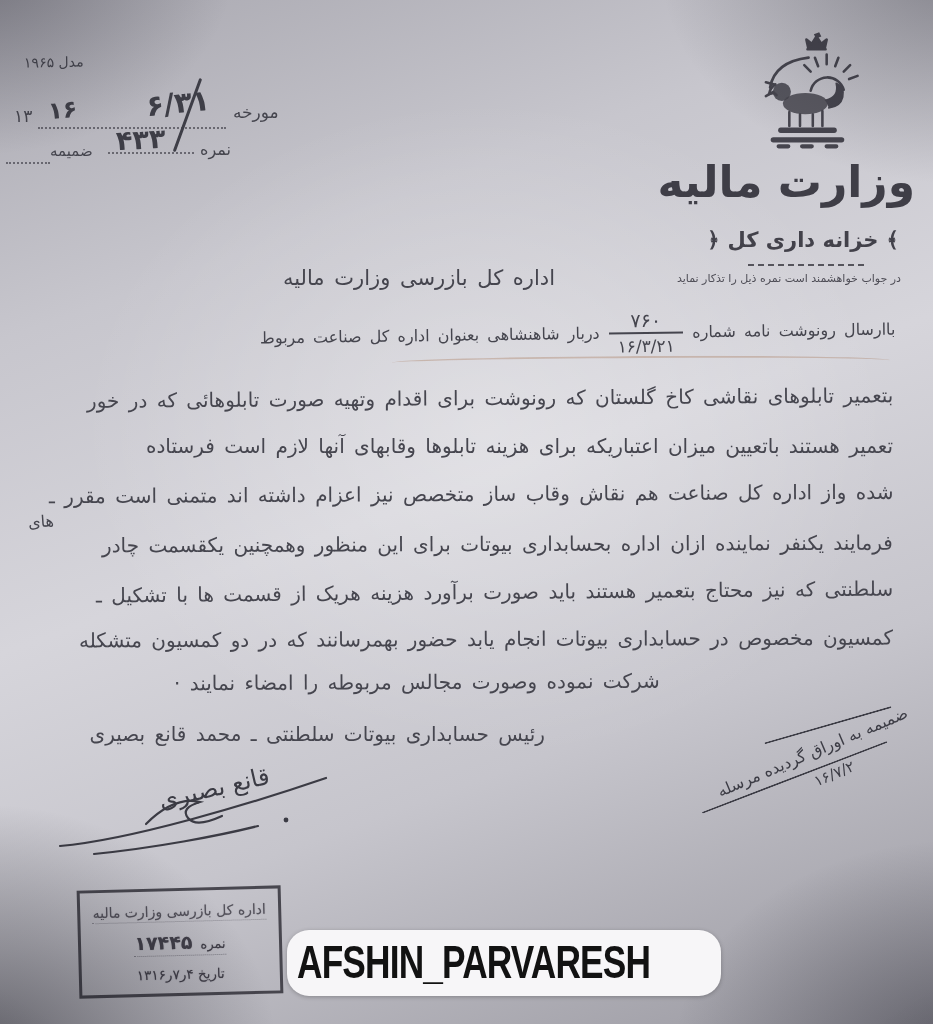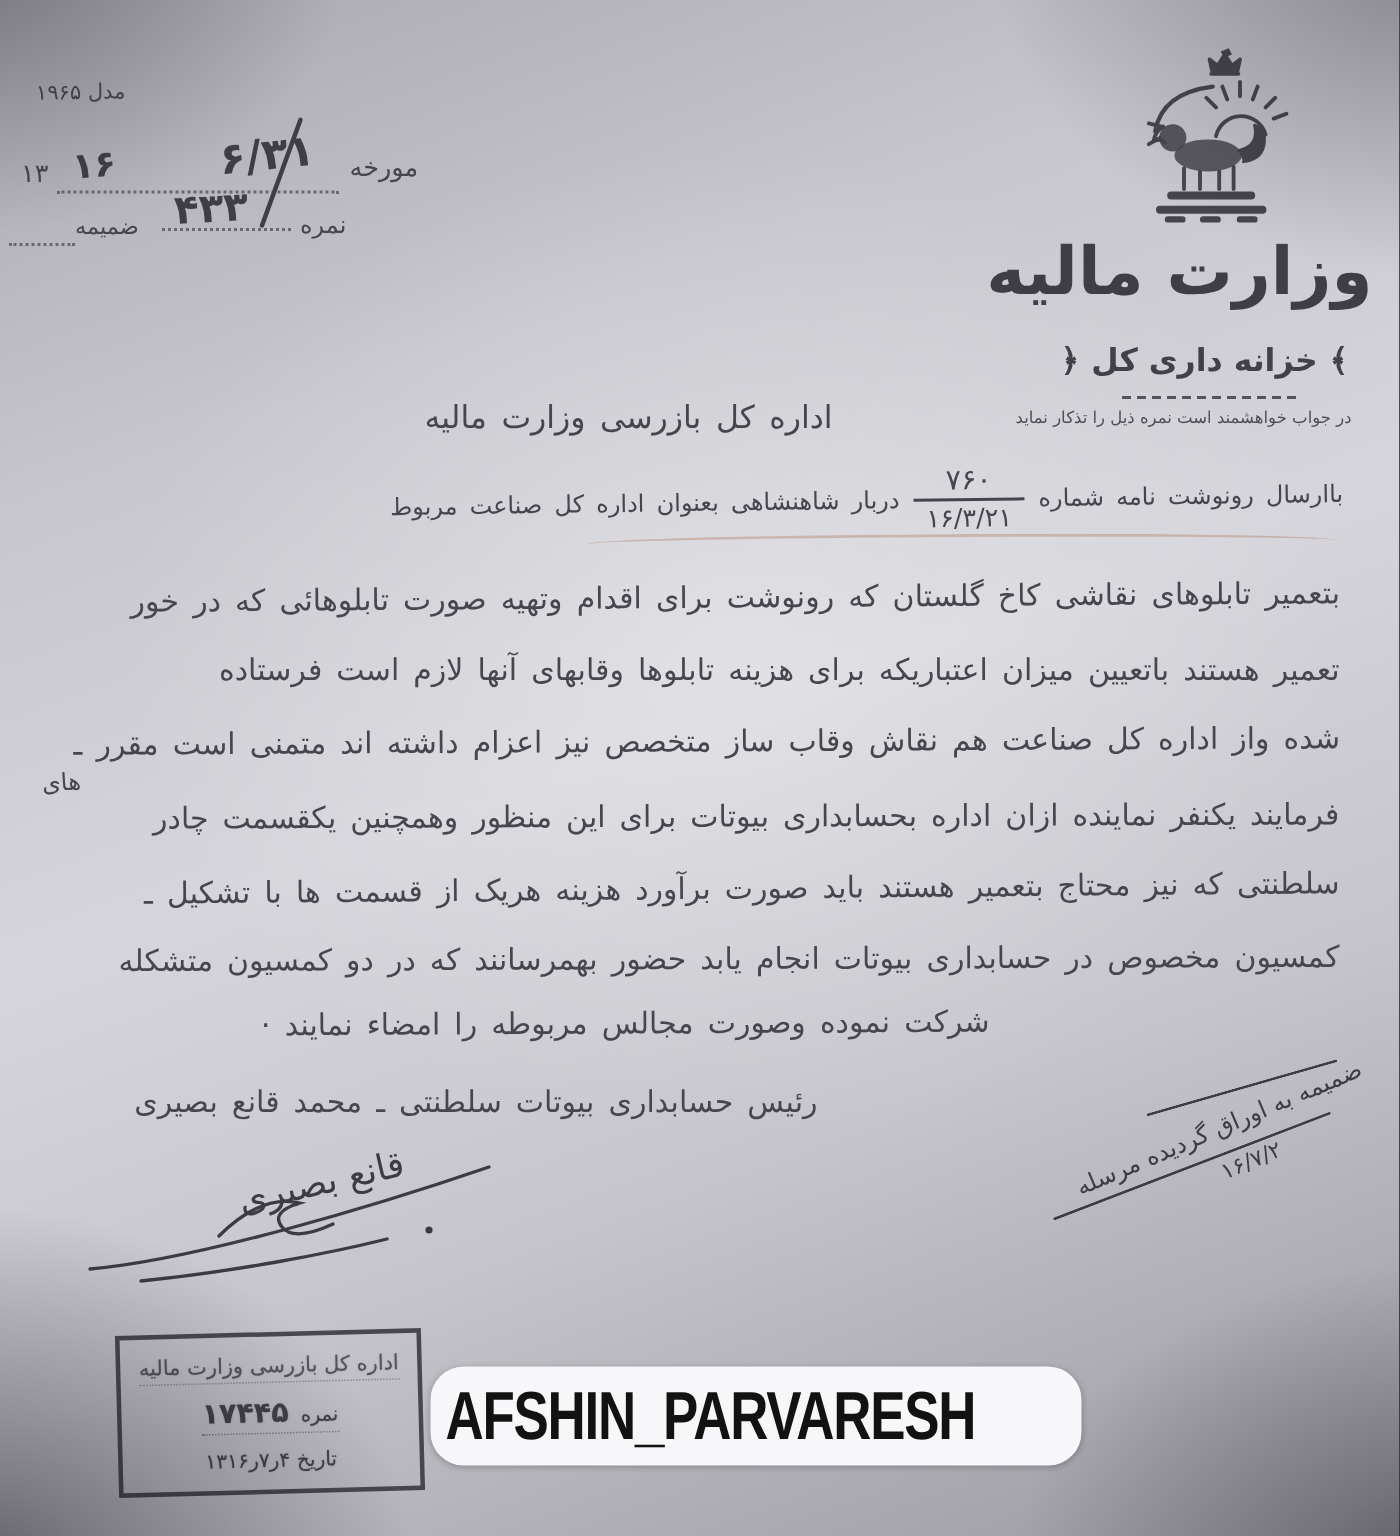--- a/index.html
+++ b/index.html
@@ -53,21 +53,21 @@
     left:78px;top:888px;width:204px;height:108px;border:3.5px solid rgba(50,49,58,.85);
     transform:rotate(-1.5deg);display:flex;flex-direction:column;justify-content:space-evenly;align-items:center;
     direction:rtl;color:#413f49;text-shadow:0 0 1px rgba(65,63,73,.55);box-sizing:border-box;padding:2px 6px;
   }
   .stamp .s1{font-size:14px;letter-spacing:1px;opacity:.85;border-bottom:1px dotted rgba(65,63,73,.5);padding-bottom:2px;}
   .stamp .s2{font-size:13px;display:flex;align-items:baseline;gap:8px;border-bottom:1px dotted rgba(65,63,73,.5);padding-bottom:2px;}
   .stamp .s2 .digits{font-size:19px;letter-spacing:6px;direction:ltr;font-weight:bold;}
   .stamp .s3{font-size:13.5px;letter-spacing:1px;}
   
   .credit{
-    left:287px;top:911px;width:434px;height:66px;background:#f7f6f8;border-radius:22px;
+    left:287px;top:930px;width:434px;height:66px;background:#f7f6f8;border-radius:22px;
     display:flex;align-items:center;padding:0 8px;box-sizing:border-box;z-index:10;gap:2px;
     box-shadow:0 1px 4px rgba(0,0,0,.25);
   }
   .credit-text{
     font-family:"Liberation Sans",sans-serif;font-weight:bold;font-size:42px;color:#121212;
     letter-spacing:-1px;transform:scale(.84,1.08);transform-origin:left center;
   }
 </style>
 </head>
 <body>

